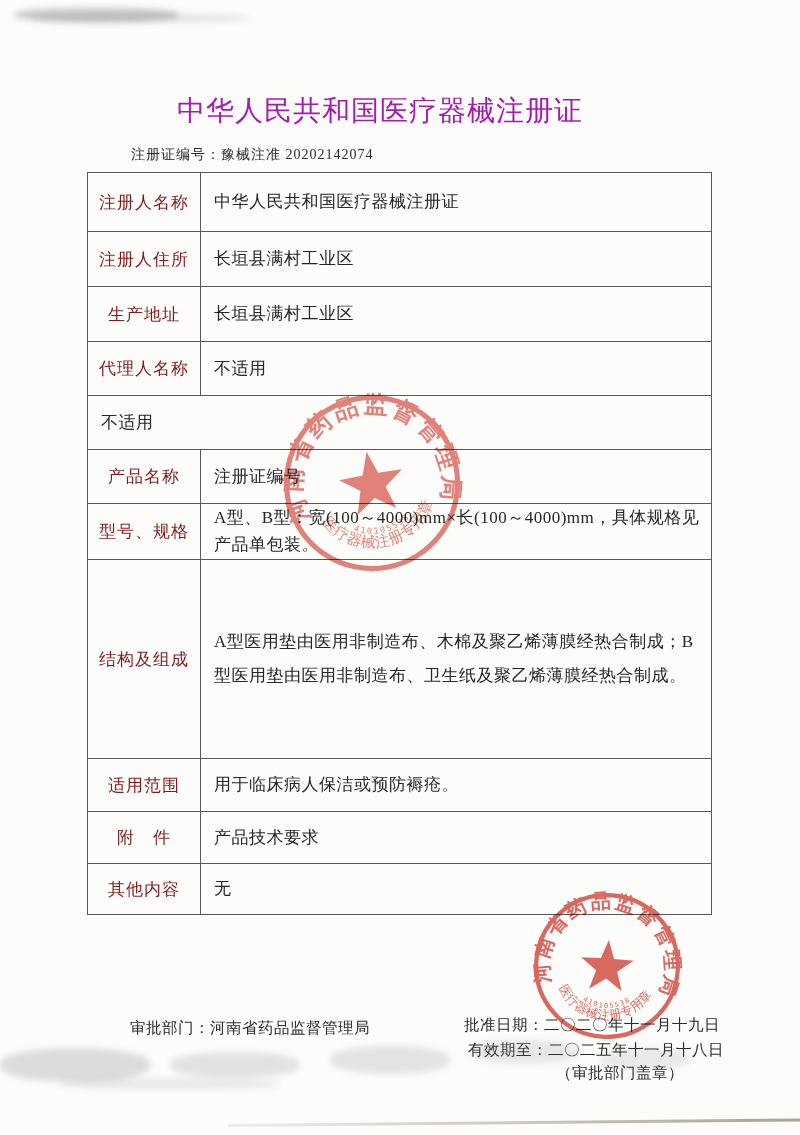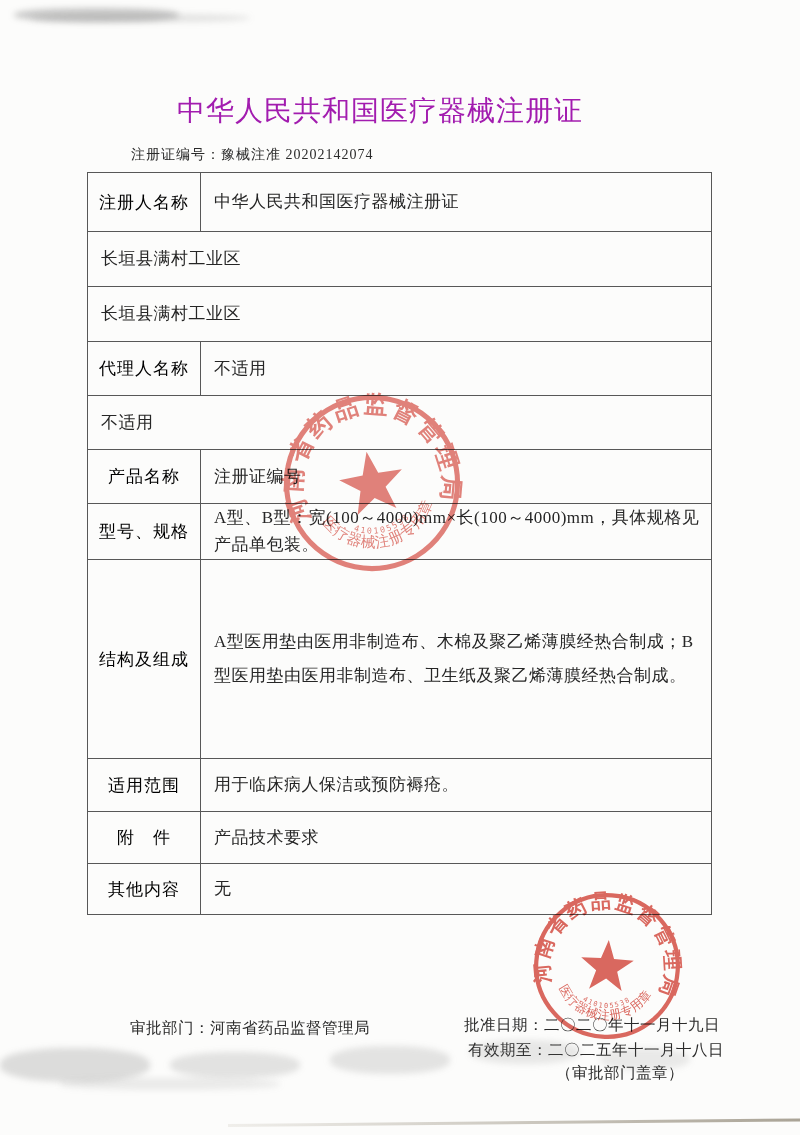--- a/index.html
+++ b/index.html
@@ -21,21 +21,21 @@
   
   .cert-table{
     position:absolute;left:87px;top:172px;width:625px;
     border:1px solid #575757;box-sizing:border-box;background:transparent;
   }
   .trow{display:flex;box-sizing:border-box;}
   .trow + .trow{border-top:1px solid #575757;}
   .tlabel{
     width:113px;flex:0 0 113px;border-right:1px solid #575757;
     display:flex;align-items:center;justify-content:center;
-    font-size:17px;letter-spacing:1px;color:#000000;text-align:center;
+    font-size:17px;letter-spacing:1px;color:#7f1d1d;text-align:center;
     box-sizing:border-box;padding:2px 4px;
   }
   .tvalue{
     flex:1;display:flex;align-items:center;
     font-size:17px;line-height:1.62;color:#262626;
     box-sizing:border-box;padding:4px 10px 4px 13px;letter-spacing:0.5px;
   }
   
   .footer-line{position:absolute;font-size:15.5px;color:#2a2a2a;letter-spacing:0.5px;margin-top:44px;}
   .f-dept{left:130px;top:974px;}
@@ -64,23 +64,25 @@
 <div class="cert-no">
   <span>注册证编号：</span><span>豫械注准 20202142074</span>
 </div>
 
 <div class="cert-table">
   <div class="trow" style="height:58px">
     <div class="tlabel">注册人名称</div>
     <div class="tvalue">中华人民共和国医疗器械注册证</div>
   </div>
   <div class="trow" style="height:55px">
+    <div class="tlabel">注册人住所</div>
     <div class="tvalue">长垣县满村工业区</div>
   </div>
   <div class="trow" style="height:55px">
+    <div class="tlabel">生产地址</div>
     <div class="tvalue">长垣县满村工业区</div>
   </div>
   <div class="trow" style="height:54px">
     <div class="tlabel">代理人名称</div>
     <div class="tvalue">不适用</div>
   </div>
   <div class="trow" style="height:54px">
     <div class="tvalue">不适用</div>
   </div>
   <div class="trow" style="height:54px">

